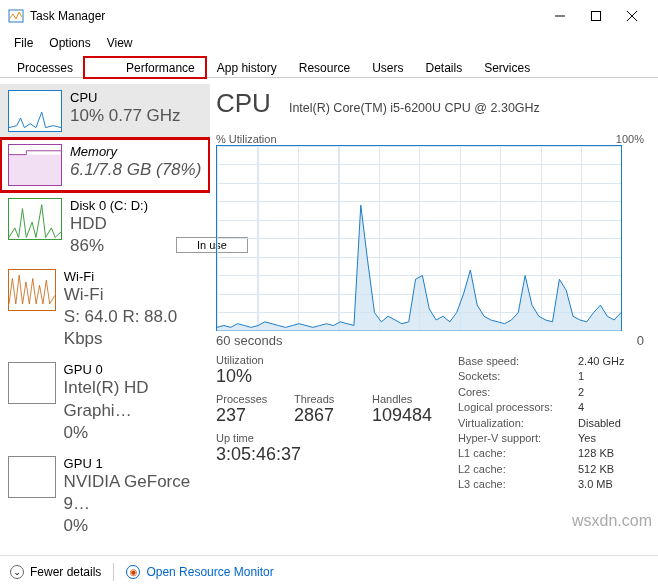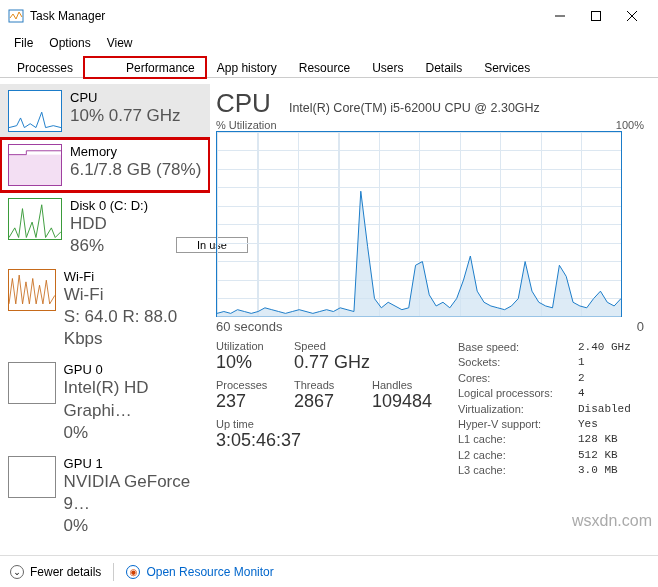--- a/index.html
+++ b/index.html
@@ -11,47 +11,47 @@
     .menubar { display: flex; padding: 2px 6px; font-size: 12px; }
     .menubar span { padding: 2px 8px; }
     .tabs { display: flex; border-bottom: 1px solid #ccc; padding: 0 6px; font-size: 12px; align-items: flex-end; height: 24px; }
     .tab { padding: 3px 10px; border: 1px solid transparent; border-bottom: none; position: relative; top: 1px; }
     .tab.active { border-color: #ccc; background: #fff; padding-left: 41px; }
     .tab.hl { outline: 2px solid #d20000; outline-offset: -1px; }
     .content { display: flex; height: 490px; }
     .sidebar { width: 210px; overflow: hidden; padding-top: 6px; }
     .side-item { display: flex; padding: 6px 8px; align-items: flex-start; }
     .side-item.sel { background: #e8e8e8; }
-    .side-item.hl { outline: 3px solid #d20000; outline-offset: -2px; }
+    .side-item.hl { outline: 3px solid #d20000; outline-offset: -2px; font-style: italic; }
     .thumb { width: 54px; height: 42px; border: 1px solid #888; margin-right: 8px; background: #fff; position: relative; overflow: hidden; }
     .thumb svg { position: absolute; inset: 0; }
     .side-text .st-title { font-size: 13px; }
     .side-text .st-sub { font-size: 17px; color: #555; line-height: 1.3; }
     .tooltip { position: absolute; left: 176px; top: 237px; background: #fff; border: 1px solid #999; padding: 1px 20px; font-size: 11px; }
     .main { flex: 1; padding: 10px 14px 0 6px; position: relative; }
     .hdr { display: flex; align-items: baseline; white-space: nowrap; }
     .hdr h1 { font-size: 26px; font-weight: 400; margin-right: 18px; color: #444; }
     .hdr .sub { font-size: 12.5px; color: #444; }
-    .chart-top { display: flex; justify-content: space-between; font-size: 11px; color: #555; margin-top: 0; }
+    .chart-top { display: flex; justify-content: space-between; font-size: 11px; color: #555; margin-top: 14px; }
     .chart { width: 406px; height: 186px; border: 1px solid #1b7cc9; background:
       repeating-linear-gradient(to right, #dce7f1 0 1px, transparent 1px 40.5px),
       repeating-linear-gradient(to bottom, #dce7f1 0 1px, transparent 1px 18.5px);
       position: relative; }
     .chart svg { position: absolute; inset: 0; }
     .chart-bot { display: flex; justify-content: space-between; font-size: 13px; color: #555; margin-top: 2px; }
     .stats { display: flex; margin-top: 6px; }
     .stats-left { width: 210px; }
     .stats-right { flex: 1; font-size: 11px; }
     .stat-label { font-size: 11px; color: #555; }
     .stat-val { font-size: 18px; color: #333; margin-bottom: 6px; }
     .stat-row { display: flex; gap: 18px; }
     .stat-col { min-width: 60px; }
     .spec-row { display: flex; line-height: 1.4; color: #555; padding-left: 32px; }
     .spec-row .k { width: 120px; }
-    .spec-row .v { color: #333; font-family: Liberation Mono, monospace; }
+    .spec-row .v { color: #333; }
     .footer { position: absolute; left: 0; bottom: 0; width: 100%; height: 32px; border-top: 1px solid #ddd; display: flex; align-items: center; padding: 0 10px; font-size: 12px; gap: 6px; }
     .footer .sep { width: 1px; height: 18px; background: #ccc; margin: 0 6px; }
     .footer a { color: #0066cc; text-decoration: none; }
     .circ { width: 14px; height: 14px; border: 1px solid #666; border-radius: 50%; display: inline-flex; align-items: center; justify-content: center; font-size: 9px; }
     .watermark { position: absolute; right: 6px; bottom: 38px; font-size: 16px; color: #aaa; }
   </style>
 </head>
 <body>
 
 <div class="titlebar">
@@ -191,24 +191,20 @@
       <span>0</span>
     </div>
 
     <div class="stats">
       <div class="stats-left">
         <div class="stat-row">
           <div class="stat-col">
             <div class="stat-label">Utilization</div>
             <div class="stat-val">10%</div>
           </div>
-          <div class="stat-col">
-            <div class="stat-label">Speed</div>
-            <div class="stat-val">0.77 GHz</div>
-          </div>
         </div>
         <div class="stat-row">
           <div class="stat-col">
             <div class="stat-label">Processes</div>
             <div class="stat-val">237</div>
           </div>
           <div class="stat-col">
             <div class="stat-label">Threads</div>
             <div class="stat-val">2867</div>
           </div>

